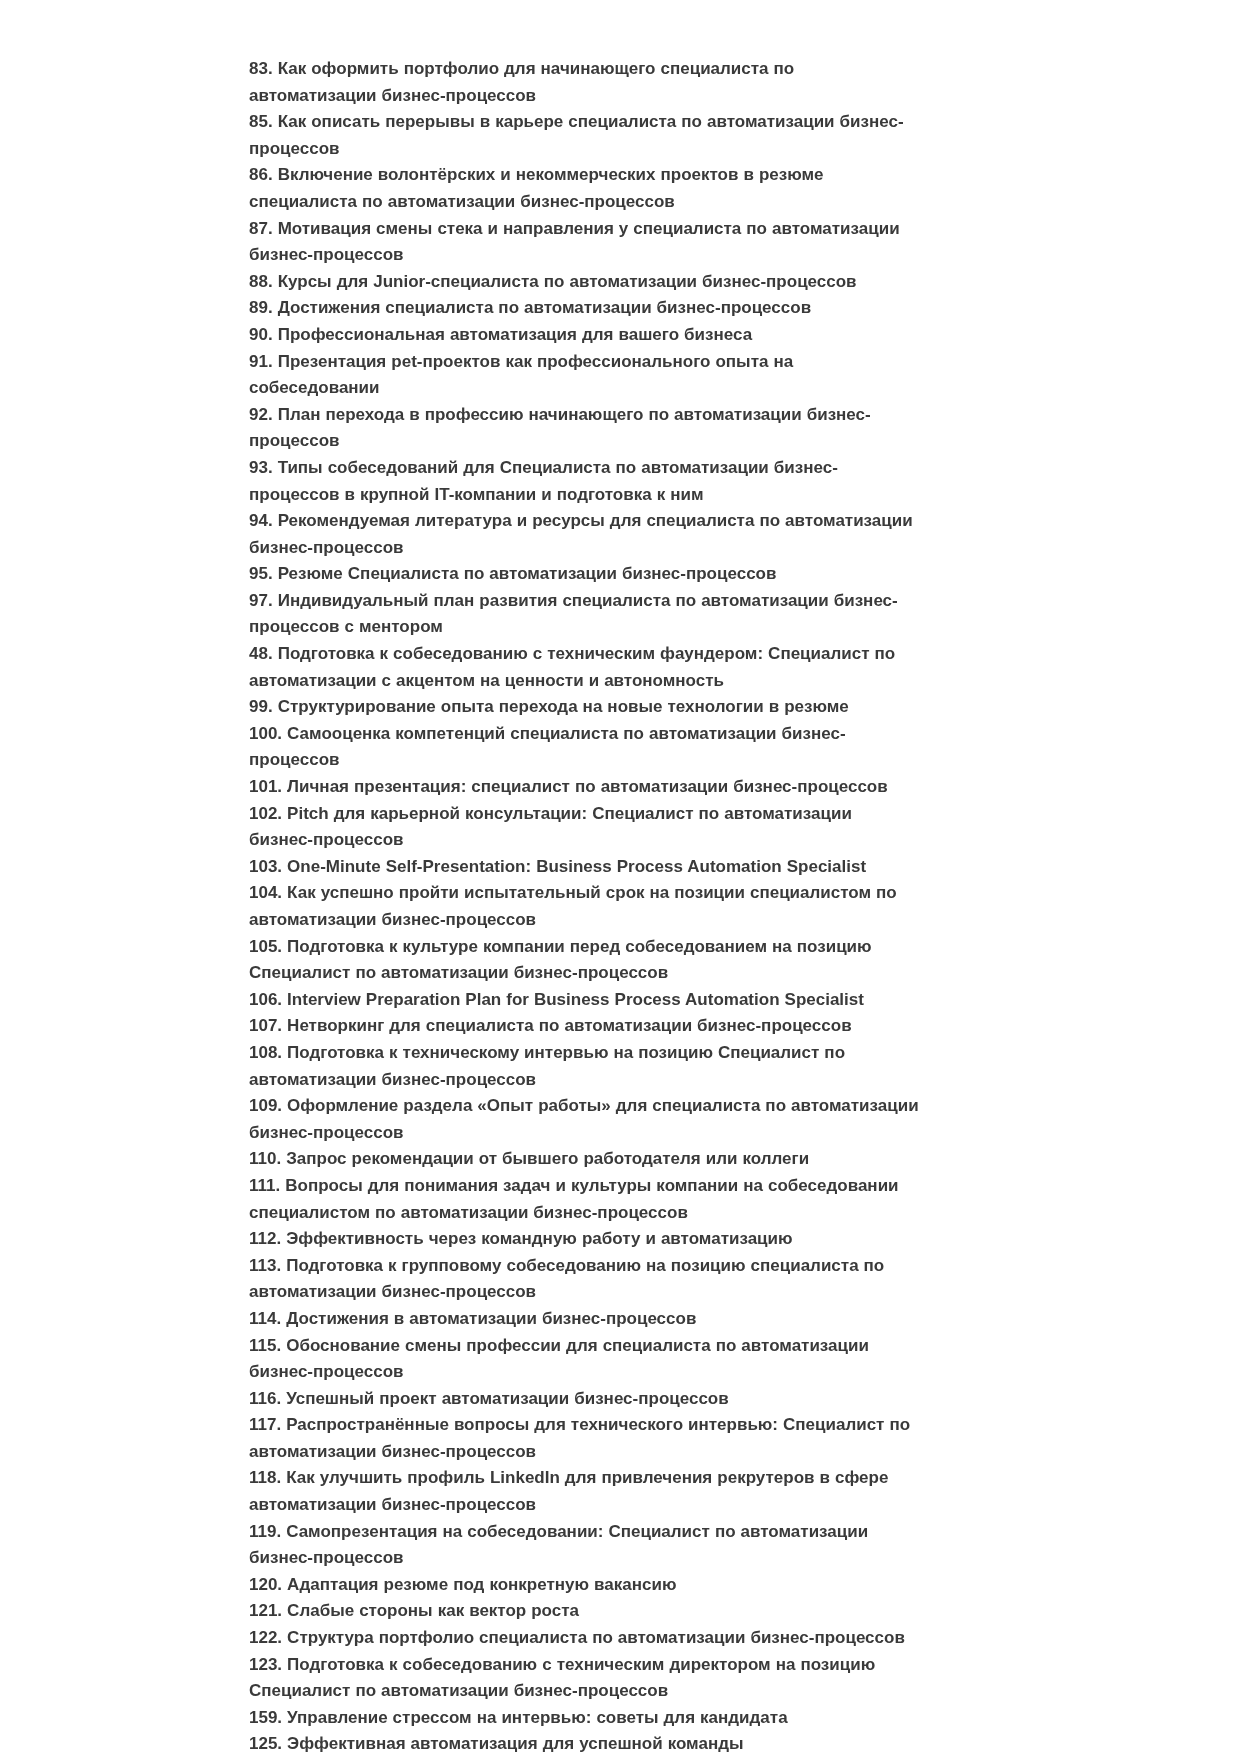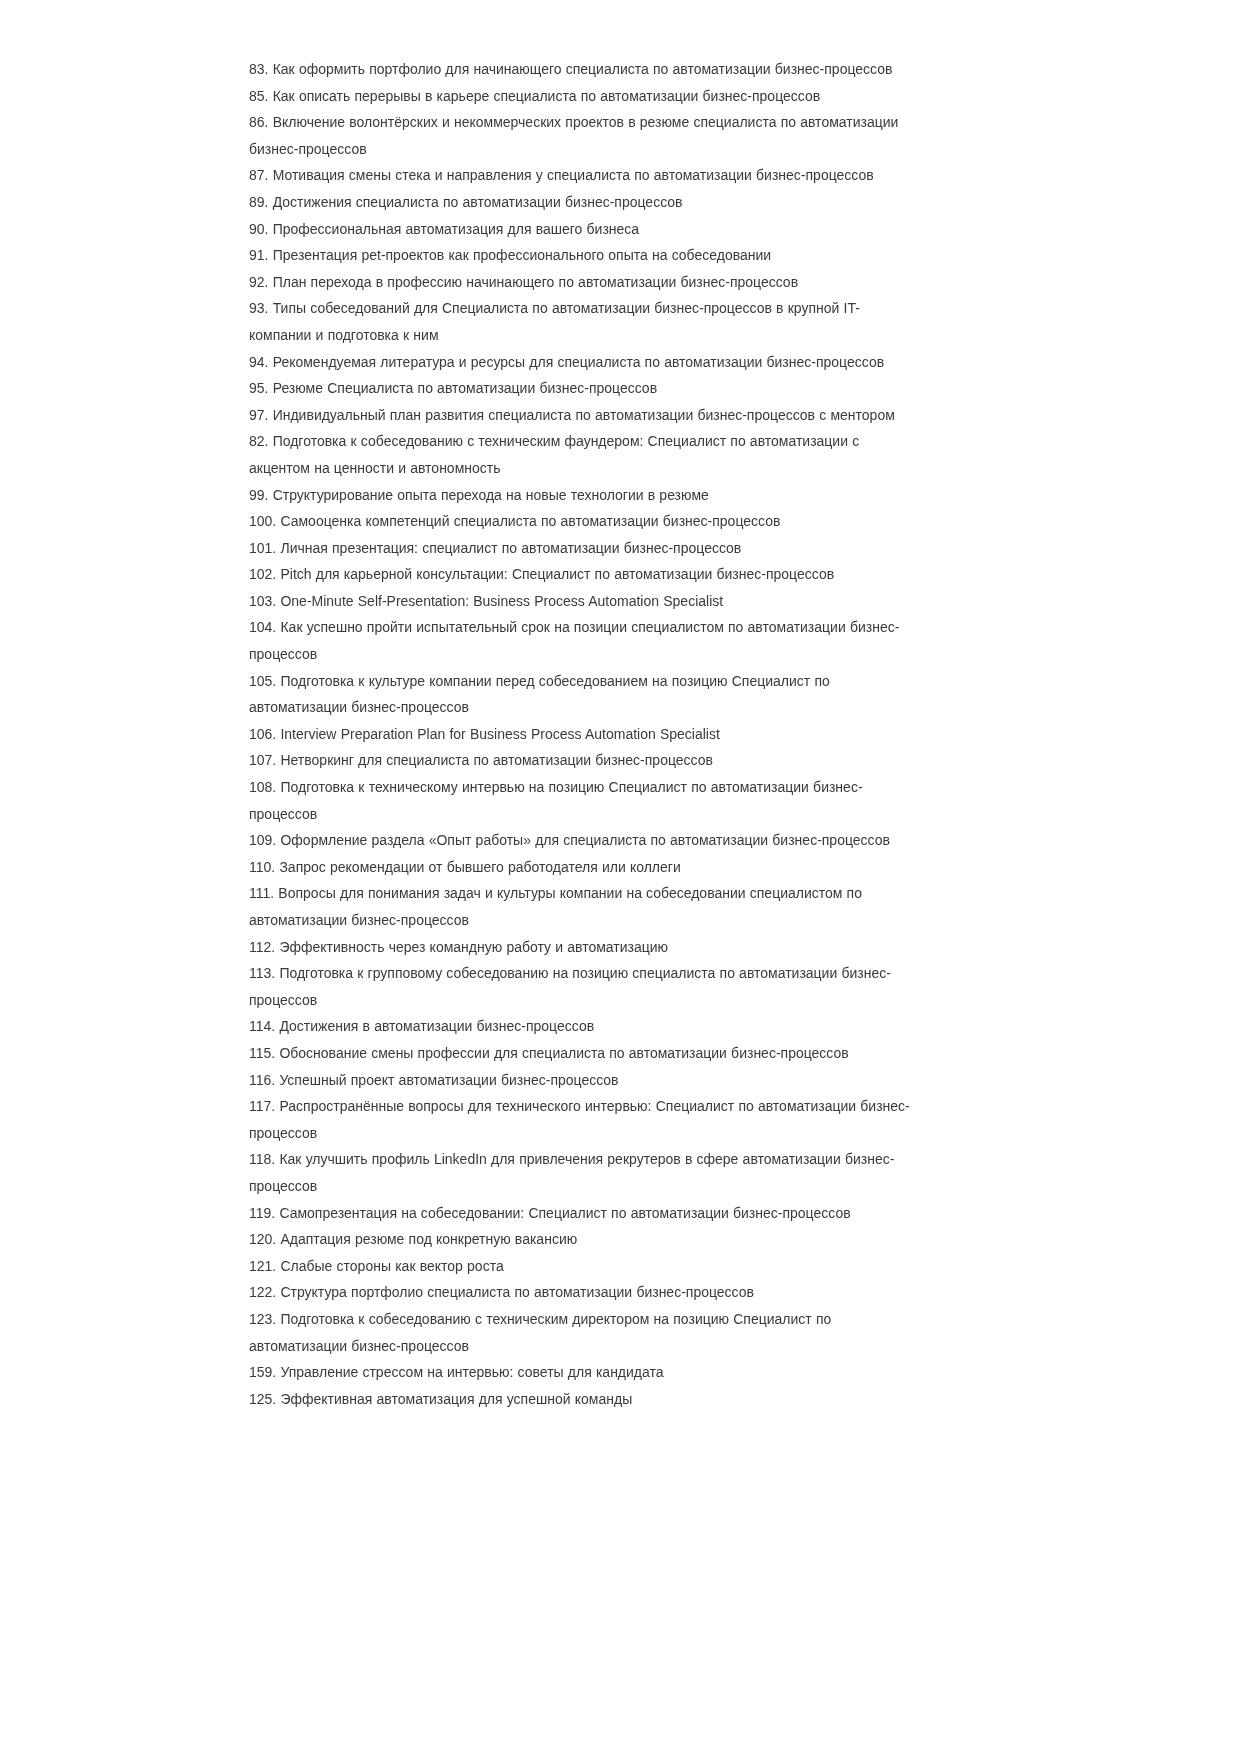--- a/index.html
+++ b/index.html
@@ -18,48 +18,49 @@
     min-height: 1753px;
     padding: 56px 320px 90px 249px;
     background: #ffffff;
   }
   .question-list {
     width: 670px;
   }
   .question-list p.item {
     margin: 0;
     padding: 0;
-    font-size: 14px;
+    font-size: 17px;
     line-height: 26.6px;
-    font-weight: 400;
+    font-weight: 700;
     color: #3a3a3a;
     word-spacing: 0.3px;
   }
   .item .num {
     color: #3a3a3a;
   }
 </style>
 </head>
 <body>
 
 <main class="page">
   <div class="question-list" id="question-list">
       <p class="item"><span class="num">83.</span><span> Как оформить портфолио для начинающего специалиста по автоматизации бизнес-процессов</span></p>
       <p class="item"><span class="num">85.</span><span> Как описать перерывы в карьере специалиста по автоматизации бизнес-процессов</span></p>
       <p class="item"><span class="num">86.</span><span> Включение волонтёрских и некоммерческих проектов в резюме специалиста по автоматизации бизнес-процессов</span></p>
       <p class="item"><span class="num">87.</span><span> Мотивация смены стека и направления у специалиста по автоматизации бизнес-процессов</span></p>
+      <p class="item"><span class="num">88.</span><span> Курсы для Junior-специалиста по автоматизации бизнес-процессов</span></p>
       <p class="item"><span class="num">89.</span><span> Достижения специалиста по автоматизации бизнес-процессов</span></p>
       <p class="item"><span class="num">90.</span><span> Профессиональная автоматизация для вашего бизнеса</span></p>
       <p class="item"><span class="num">91.</span><span> Презентация pet-проектов как профессионального опыта на собеседовании</span></p>
       <p class="item"><span class="num">92.</span><span> План перехода в профессию начинающего по автоматизации бизнес-процессов</span></p>
       <p class="item"><span class="num">93.</span><span> Типы собеседований для Специалиста по автоматизации бизнес-процессов в крупной IT-компании и подготовка к ним</span></p>
       <p class="item"><span class="num">94.</span><span> Рекомендуемая литература и ресурсы для специалиста по автоматизации бизнес-процессов</span></p>
       <p class="item"><span class="num">95.</span><span> Резюме Специалиста по автоматизации бизнес-процессов</span></p>
       <p class="item"><span class="num">97.</span><span> Индивидуальный план развития специалиста по автоматизации бизнес-процессов с ментором</span></p>
-      <p class="item"><span class="num">82.</span><span> Подготовка к собеседованию с техническим фаундером: Специалист по автоматизации с акцентом на ценности и автономность</span></p>
+      <p class="item"><span class="num">48.</span><span> Подготовка к собеседованию с техническим фаундером: Специалист по автоматизации с акцентом на ценности и автономность</span></p>
       <p class="item"><span class="num">99.</span><span> Структурирование опыта перехода на новые технологии в резюме</span></p>
       <p class="item"><span class="num">100.</span><span> Самооценка компетенций специалиста по автоматизации бизнес-процессов</span></p>
       <p class="item"><span class="num">101.</span><span> Личная презентация: специалист по автоматизации бизнес-процессов</span></p>
       <p class="item"><span class="num">102.</span><span> Pitch для карьерной консультации: Специалист по автоматизации бизнес-процессов</span></p>
       <p class="item"><span class="num">103.</span><span> One-Minute Self-Presentation: Business Process Automation Specialist</span></p>
       <p class="item"><span class="num">104.</span><span> Как успешно пройти испытательный срок на позиции специалистом по автоматизации бизнес-процессов</span></p>
       <p class="item"><span class="num">105.</span><span> Подготовка к культуре компании перед собеседованием на позицию Специалист по автоматизации бизнес-процессов</span></p>
       <p class="item"><span class="num">106.</span><span> Interview Preparation Plan for Business Process Automation Specialist</span></p>
       <p class="item"><span class="num">107.</span><span> Нетворкинг для специалиста по автоматизации бизнес-процессов</span></p>
       <p class="item"><span class="num">108.</span><span> Подготовка к техническому интервью на позицию Специалист по автоматизации бизнес-процессов</span></p>

